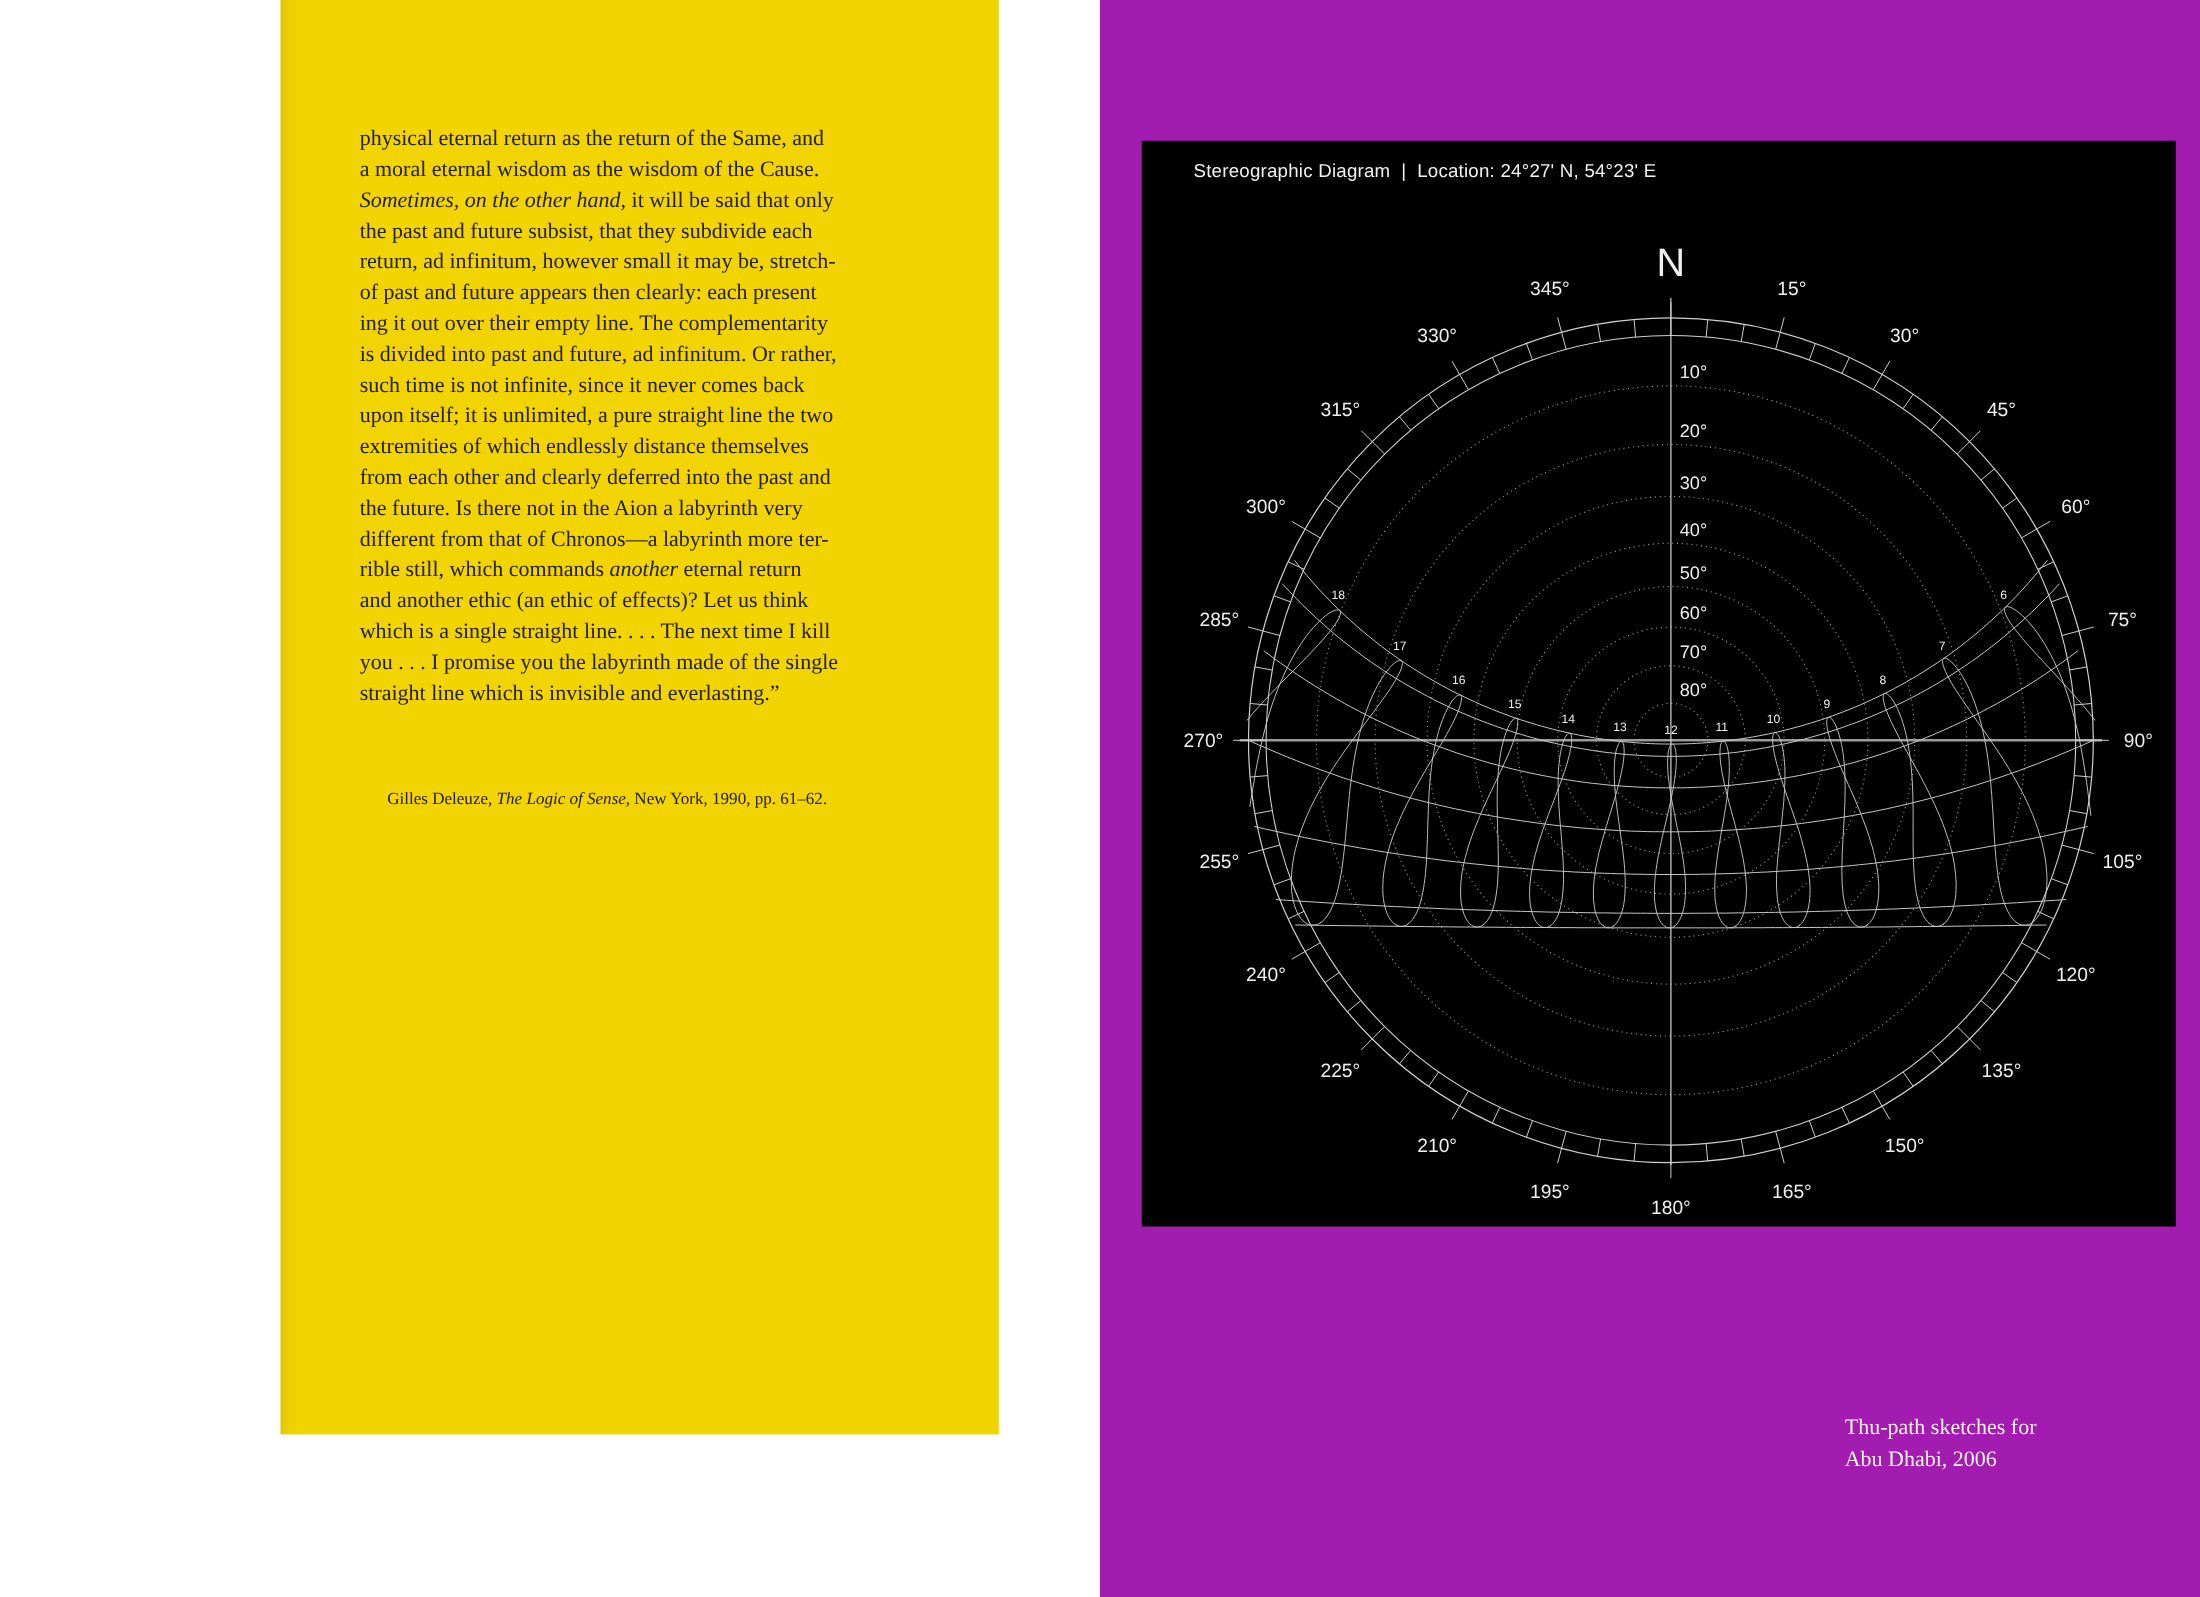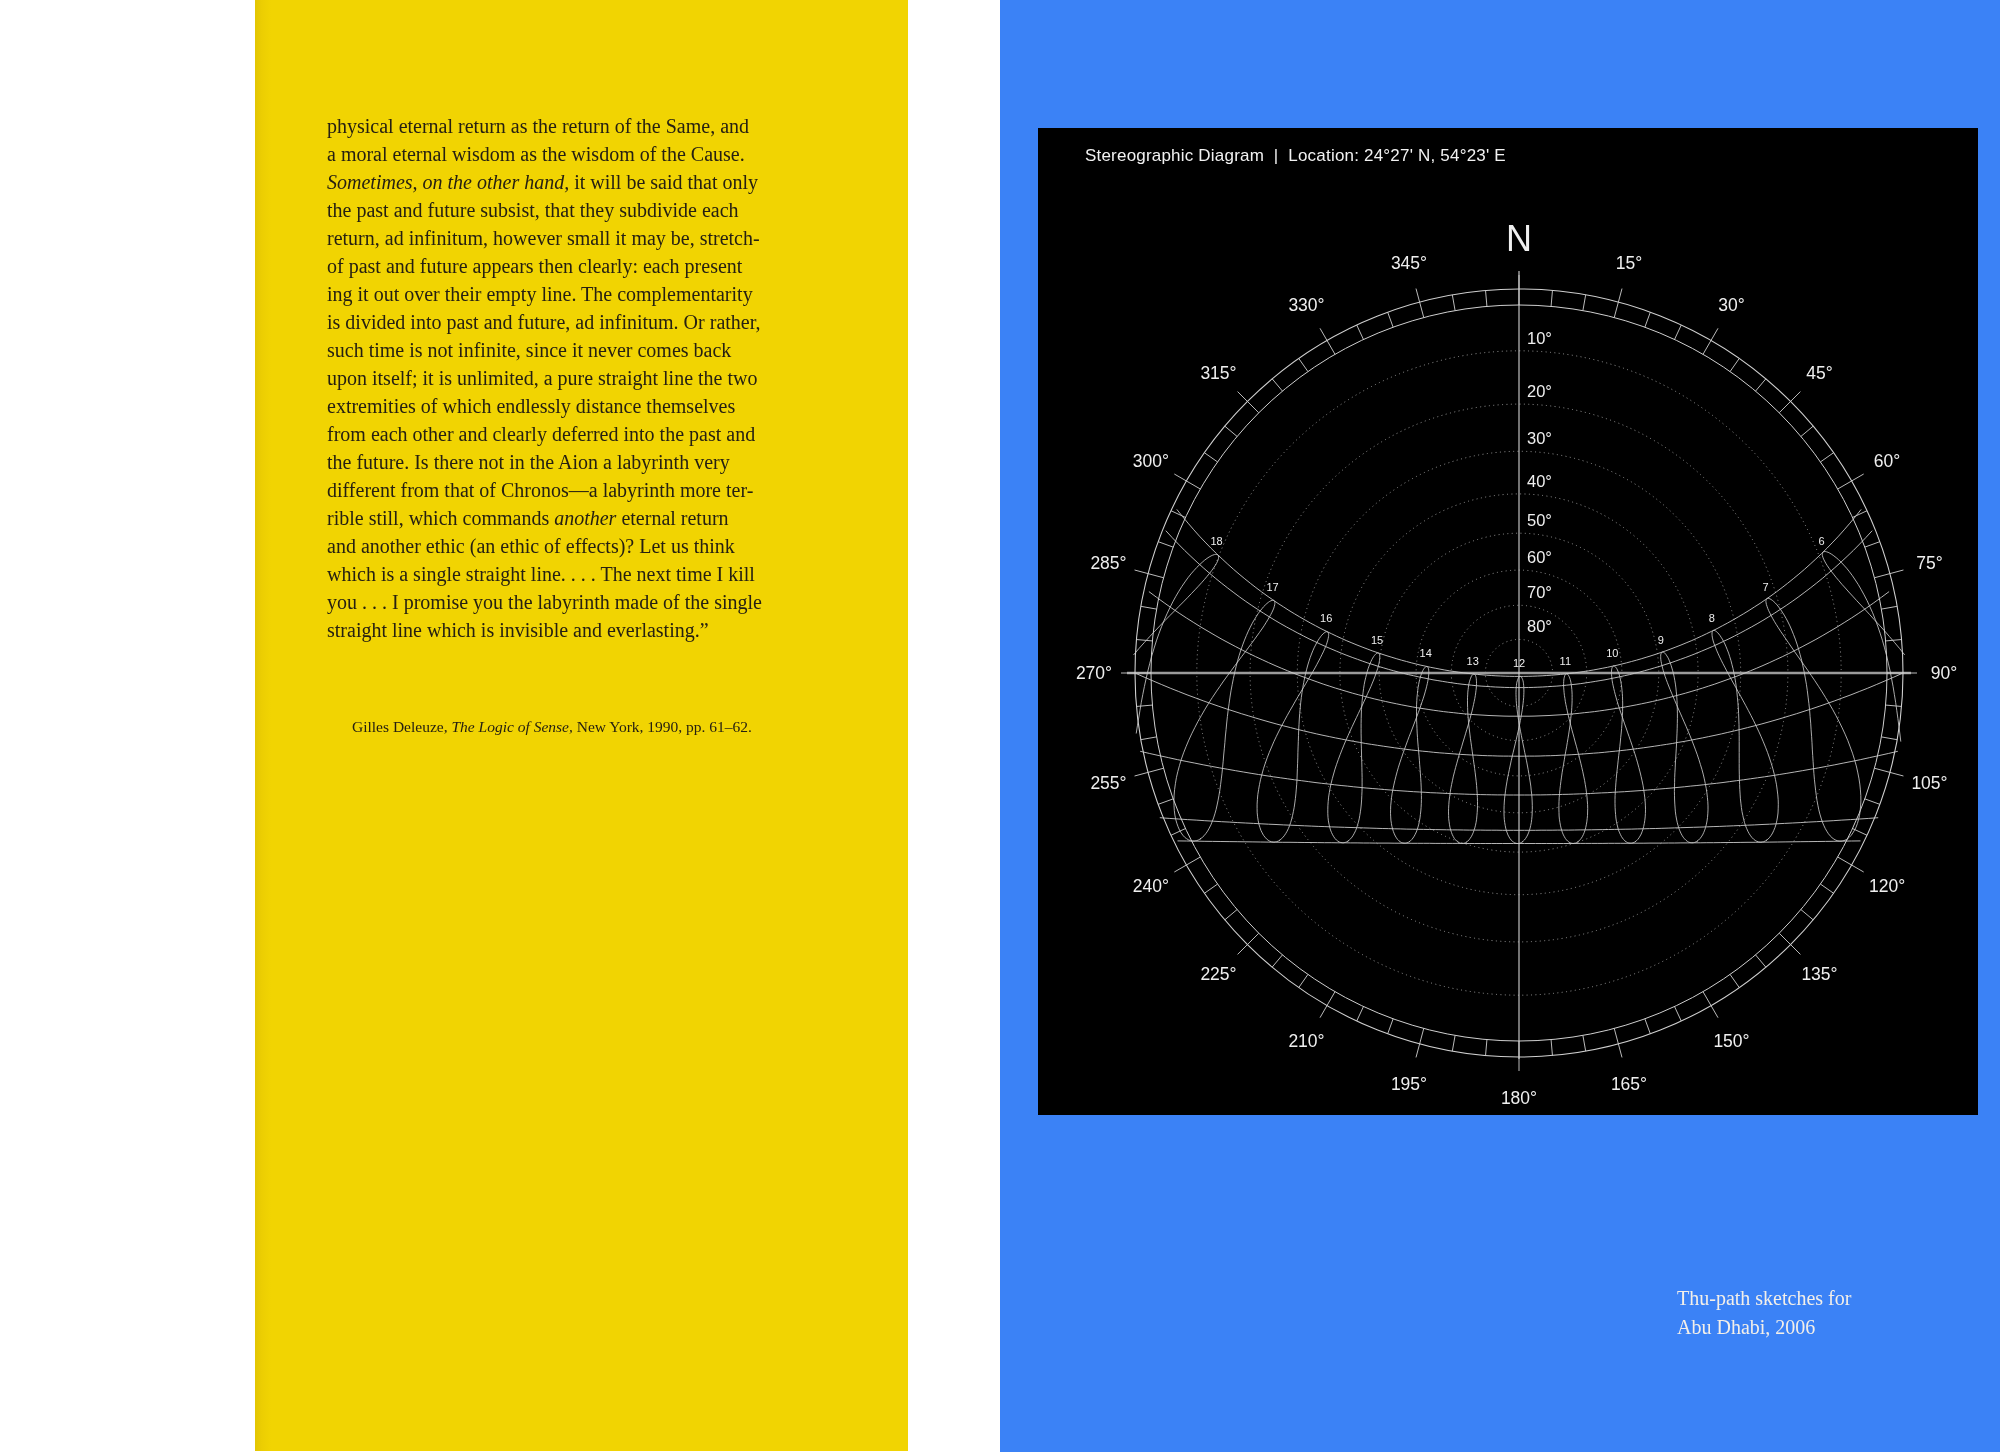--- a/index.html
+++ b/index.html
@@ -2,37 +2,37 @@
 <html><head>
 <meta charset="utf-8">
 <style>
   html,body{margin:0;padding:0;}
   body{
     width:2000px;height:1452px;position:relative;overflow:hidden;
     background:#ffffff;
     font-family:"Liberation Serif", serif;
   }
   .yellow-page{
-    position:absolute;left:255px;top:0;width:653px;height:1451px;
+    position:absolute;left:255px;top:0;width:653px;height:1304px;
     background:linear-gradient(to right,#e2c503 0px,#ecce02 7px,#f1d402 16px,#f1d402 100%);
   }
   .quote-block{
     position:absolute;left:72px;top:112px;width:540px;
     color:#262012;font-size:20px;line-height:28px;
   }
   .quote-line{white-space:pre;}
   .quote-line em{font-style:italic;}
   .citation{
     position:absolute;left:72px;top:717px;width:540px;
     color:#262012;font-size:15.5px;line-height:20px;white-space:pre;margin-left:25px;
   }
   .citation em{font-style:italic;}
   .dark-page{
     position:absolute;left:1000px;top:0;width:1000px;height:1452px;
-    background:#3b82f6;
+    background:#a21caf;
   }
   .diagram-panel{
     position:absolute;left:38px;top:128px;width:940px;height:987px;
     background:#000000;
   }
   .panel-header{
     position:absolute;left:47px;top:18px;
     font-family:"Liberation Sans", sans-serif;
     font-size:17px;color:#f2f2f2;letter-spacing:0.2px;white-space:pre;
   }

